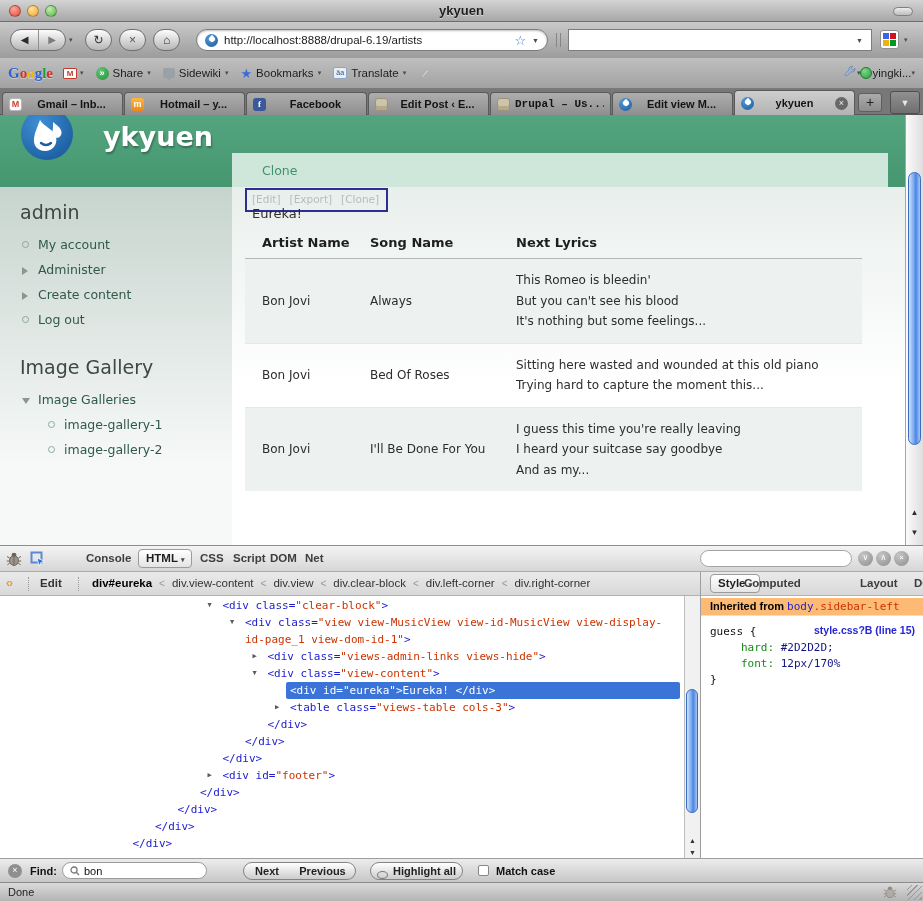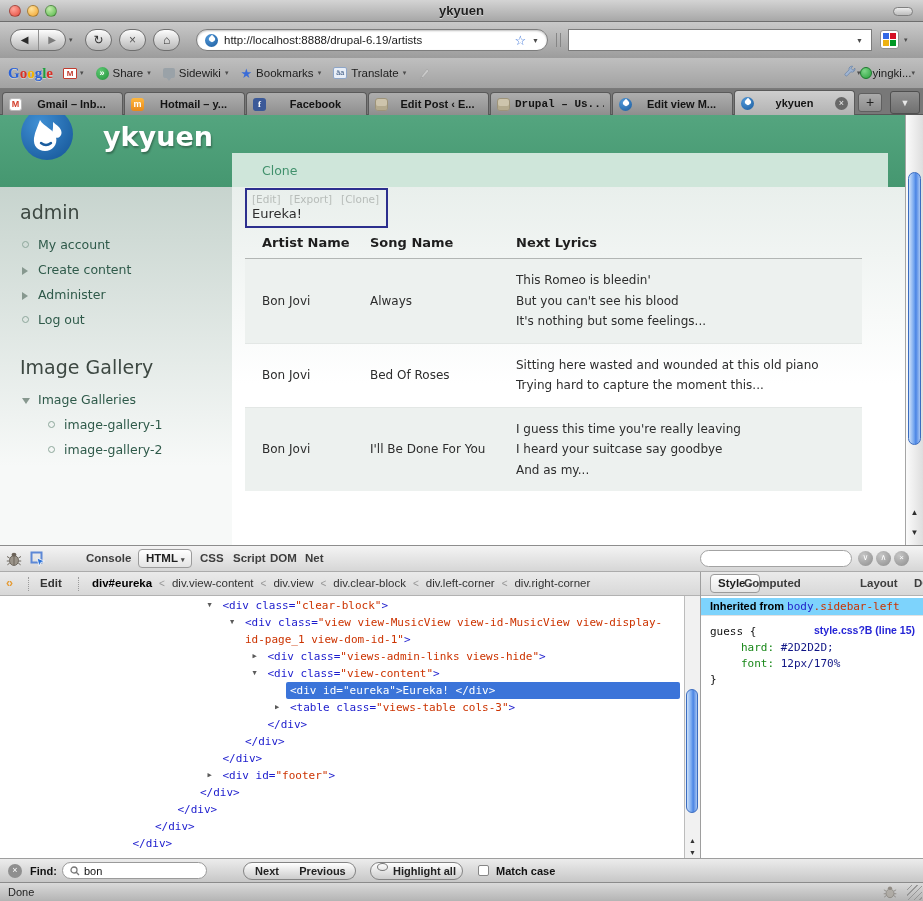--- a/index.html
+++ b/index.html
@@ -73,21 +73,21 @@
   .sidebar{position:absolute;left:0;top:72px;width:232px;height:358px;background:linear-gradient(#c7d4ce,#f7f9f8 78%);padding:14px 0 0 20px;font-family:"DejaVu Sans",sans-serif}
   .sbh{font-size:19px;color:#3d4842;margin-bottom:14px}
   .sbh.g2{margin-top:28px}
   .sbli{position:relative;padding-left:18px;margin-bottom:9px;font-size:12.5px;line-height:16px;color:#2f5a4a}
   .sbli.sub{margin-left:26px}
   .bl{position:absolute;left:2px;top:4px;width:7px;height:7px}
   .bl-o{border:1px solid #8da79b;border-radius:50%;background:transparent}
   .bl-t{width:0;height:0;border-left:6px solid #87988f;border-top:4px solid transparent;border-bottom:4px solid transparent;top:5px}
   .bl-d{width:0;height:0;border-top:6px solid #87988f;border-left:4px solid transparent;border-right:4px solid transparent;top:6px}
   .content{position:absolute;left:232px;top:72px;width:673px;height:358px;background:linear-gradient(#e9efec,#ffffff 55%);font-family:"DejaVu Sans",sans-serif}
-  .eureka{position:absolute;left:13px;top:1px;width:143px;height:40px;border:2px solid #2c2f8e;padding:3px 5px}
+  .eureka{position:absolute;left:13px;top:1px;width:143px;height:24px;border:2px solid #2c2f8e;padding:3px 5px}
   .vlinks{display:flex;gap:9px;font-size:10.5px;color:#b7bcb9;white-space:nowrap}
   .vtitle{font-size:13px;color:#2d2d2d;margin-top:1px}
   table.songs{position:absolute;left:13px;top:48px;width:617px;border-collapse:collapse;table-layout:fixed}
   .songs th{font-size:13px;color:#1e1e1e;text-align:left;vertical-align:bottom;padding:0 0 8px 0;border-bottom:1px solid #b2b6b4;font-family:"DejaVu Sans",sans-serif}
   .songs th.c1,.songs td.artist{padding-left:17px}
   .songs td{font-size:12px;color:#2d2d2d;vertical-align:middle;padding:11px 0;line-height:20.5px}
   .songs tbody tr+tr td{border-top:1px solid #e3e7e5}
   .songs tr.odd{background:#edf1ef}
   
   .vscroll{position:absolute;right:0;top:0;width:18px;height:430px;background:linear-gradient(90deg,#fbfbfb,#dedede);border-left:1px solid #a5a5a5}
@@ -115,41 +115,41 @@
   .fb-tree{position:absolute;left:0;top:1px;width:684px;height:262px;overflow:hidden;font-family:"DejaVu Sans Mono",monospace;font-size:11px}
   .tln{position:relative;line-height:17px;white-space:pre}
   .tw{position:absolute;top:0;font-size:7px;color:#5a5a5a;line-height:17px}
   .c-b{color:#1b1bcd}.c-r{color:#cc3300}.c-k{color:#111}
   .tln.sel{background:#3b74d9;border-radius:2px}
   .tln.sel span{color:#fff}
   .fb-vscroll{position:absolute;left:684px;top:0;width:16px;height:263px;background:#f1f1f1;border-left:1px solid #bcbcbc}
   .fb-thumb{position:absolute;left:1px;top:93px;width:12px;height:124px;border-radius:6px;border:1px solid #3a6cc0;background:linear-gradient(90deg,#cfe2fa,#74a6ef 45%,#4a84e4 62%,#a7c6f3)}
   .fb-arr{position:absolute;left:0;width:15px;height:12px;font-size:7px;color:#333;text-align:center;line-height:12px}
   .fb-style{position:absolute;left:701px;top:0;width:222px;height:263px;overflow:hidden}
-  .inh{position:absolute;left:0;top:2px;width:222px;height:18px;padding-left:9px;font-size:11px;line-height:17px;background:#7dd3fc;border-bottom:1px solid #e2e2e2;color:#000;white-space:nowrap}
+  .inh{position:absolute;left:0;top:2px;width:222px;height:18px;padding-left:9px;font-size:11px;line-height:17px;background:#fdba74;border-bottom:1px solid #e2e2e2;color:#000;white-space:nowrap}
   .inh .lbl{font-weight:bold}
   .inh .tag{font-family:"DejaVu Sans Mono",monospace;color:#2323c8}
   .inh .cls{font-family:"DejaVu Sans Mono",monospace;color:#cc3300}
   .rule{position:absolute;left:0;top:28px;width:222px;font-family:"DejaVu Sans Mono",monospace;font-size:11px;line-height:16px;color:#111}
   .rl{padding-left:9px;white-space:pre}
   .rl.prop{padding-left:40px}
   .rl.wrap{padding-left:29px}
   .pn{color:#188718}.pv{color:#101585}
   .src{position:absolute;right:8px;top:28px;font-family:"Liberation Sans",sans-serif;font-size:10.5px;font-weight:bold;color:#2525d6}
 
   
   .findbar{position:absolute;top:858px;left:0;width:923px;height:24px;background:linear-gradient(#ececec,#c7c7c7);border-top:1px solid #9e9e9e}
   .fclose{position:absolute;left:8px;top:5px;width:14px;height:14px;border-radius:50%;background:#8f8f8f;color:#fff;font-size:9px;line-height:13px;text-align:center}
   .flabel{position:absolute;left:30px;top:6px;font-size:11px;font-weight:bold;color:#111}
   .fpill{position:absolute;left:62px;top:3px;width:145px;height:17px;border:1px solid #9a9a9a;border-radius:9px;background:#fff;display:flex;align-items:center;padding:0 7px;gap:4px}
   .fpill input{border:none;outline:none;background:transparent;font-size:11px;width:100px;font-family:"Liberation Sans",sans-serif;color:#111}
   .fbtn{position:absolute;top:3px;height:18px;border:1px solid #848484;background:linear-gradient(#ffffff,#cccccc);font-size:11px;font-weight:bold;color:#222;text-align:center;line-height:16px}
   .fnext{left:243px;width:48px;border-radius:9px 0 0 9px}
   .fprev{left:290px;width:66px;border-radius:0 9px 9px 0;border-left:none}
-  .fhl{left:370px;width:93px;border-radius:9px;display:flex;align-items:flex-start;justify-content:center;gap:5px}
+  .fhl{left:370px;width:93px;border-radius:9px;display:flex;align-items:flex-end;justify-content:center;gap:5px}
   .oval{width:11px;height:8px;border:1px solid #777;border-radius:50%}
   .fcb{position:absolute;left:478px;top:6px;width:11px;height:11px;background:#fff;border:1px solid #868686;border-radius:2px}
   .fcbl{position:absolute;left:496px;top:6px;font-size:11px;font-weight:bold;color:#111}
 
   
   .statusbar{position:absolute;top:882px;left:0;width:923px;height:19px;background:linear-gradient(#dadada,#b4b4b4);border-top:1px solid #8b8b8b}
   .done{position:absolute;left:8px;top:3px;font-size:11px;color:#222}
   .sbug{position:absolute;right:26px;top:2px;opacity:.75}
   .grip{position:absolute;right:1px;bottom:1px;width:15px;height:15px;background:repeating-linear-gradient(135deg,transparent 0 3px,#979797 3px 4px)}
 </style>
@@ -284,22 +284,22 @@
     </span>
     <div class="sitename">ykyuen</div>
     <div class="homebar">
       <span>Clone</span>
     </div>
 
     <div class="sidebar">
       <div class="sbh">admin</div>
       <div id="adminMenu">
           <div class="sbli"><span class="bl bl-o"></span><span>My account</span></div>
+          <div class="sbli"><span class="bl bl-t"></span><span>Administer</span></div>
           <div class="sbli"><span class="bl bl-t"></span><span>Create content</span></div>
-          <div class="sbli"><span class="bl bl-t"></span><span>Administer</span></div>
           <div class="sbli"><span class="bl bl-o"></span><span>Log out</span></div>
         </div>
       <div class="sbh g2">Image Gallery</div>
       <div id="galleryMenu">
           <div class="sbli"><span class="bl bl-d"></span><span>Image Galleries</span></div>
           <div class="sbli sub"><span class="bl bl-o"></span><span>image-gallery-1</span></div>
           <div class="sbli sub"><span class="bl bl-o"></span><span>image-gallery-2</span></div>
         </div>
     </div>
 

